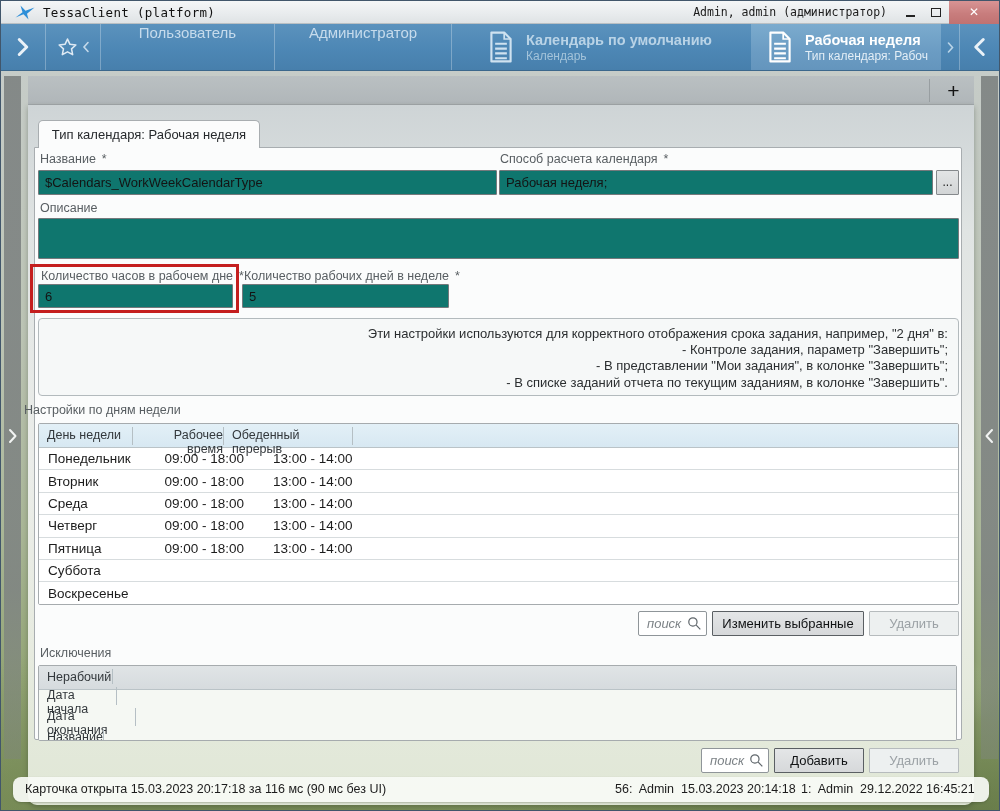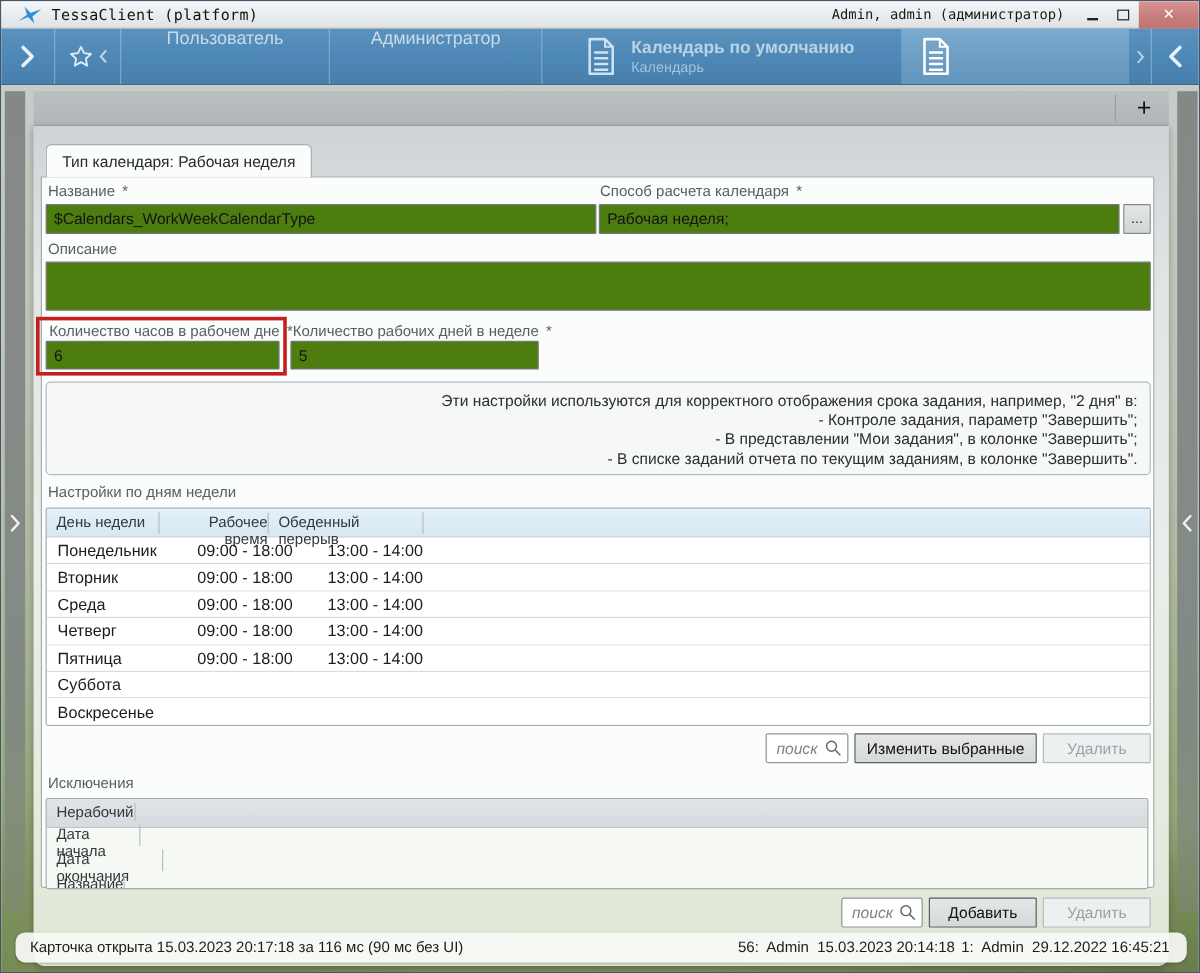--- a/index.html
+++ b/index.html
@@ -101,21 +101,21 @@
     font-size:13px; color:#26292c;
   }
   .form-panel {
     left:33px; top:146px; width:928px; height:593px;
     background:#fbfcfc; border:1px solid #a8adb0; border-radius:0 2px 2px 2px; z-index:2;
   }
 
   .fld-label { font-size:12.5px; color:#585e62; z-index:4; white-space:nowrap; }
   .fld-label .req { margin-left:6px; }
   .txt-input {
-    border:1px solid #75797c; background:#4d7c0f; font-family:"Liberation Sans",sans-serif;
+    border:1px solid #75797c; background:#0f766e; font-family:"Liberation Sans",sans-serif;
     font-size:13px; color:#141414; padding:0 6px; z-index:4; border-radius:1px;
   }
   textarea.txt-input { resize:none; padding:2px 6px; }
   .browse-btn {
     border:1px solid #85898c; background:linear-gradient(180deg,#e3e5e6,#d2d5d6);
     font-size:12px; color:#222; z-index:4; text-align:center; line-height:22px; border-radius:1px;
   }
   .highlight-red { border:3px solid #c41e1e; z-index:6; pointer-events:none; }
 
   .info-box {
@@ -227,20 +227,24 @@
         <span class="t2">Календарь</span>
       </div>
     </div>
 
     <div class="card-tab active" style="width:190px; padding-left:16px">
       <svg width="26" height="32" viewBox="0 0 24 30">
         <path d="M3 1.5 h12 l6 6 v21 h-18 z" fill="none" stroke="#ffffff" stroke-width="2" stroke-linejoin="round"></path>
         <path d="M15 1.5 v6 h6" fill="none" stroke="#ffffff" stroke-width="1.6"></path>
         <path d="M6.5 12 h11 M6.5 16.5 h11 M6.5 21 h11 M6.5 25.5 h11" stroke="#ffffff" stroke-width="2"></path>
       </svg>
+      <div class="texts" style="width:130px">
+        <span class="t1">Рабочая неделя</span>
+        <span class="t2">Тип календаря: Рабоч</span>
+      </div>
     </div>
 
     <div class="nav-zone" style="width:18px">
       <svg width="7" height="11" viewBox="0 0 7 11">
         <path d="M1.5 1 L5.5 5.5 L1.5 10" fill="none" stroke="#b9d4e8" stroke-width="1.6" stroke-linecap="round"></path>
       </svg>
     </div>
     <div class="nav-sep"></div>
     <div class="nav-zone" style="flex:1">
       <svg width="15" height="20" viewBox="0 0 12 16">
@@ -302,21 +306,21 @@
   <input class="txt-input abs" style="left: 241px; top: 283px; width: 207px; height: 24px;" value="5">
 
   <div class="info-box abs">
 
   <div class="info-line">Эти настройки используются для корректного отображения срока задания, например, "2 дня" в:</div>
       <div class="info-line">- Контроле задания, параметр "Завершить";</div>
       <div class="info-line">- В представлении "Мои задания", в колонке "Завершить";</div>
       <div class="info-line">- В списке заданий отчета по текущим заданиям, в колонке "Завершить".</div>
     </div>
 
-  <div class="section-title abs" style="left:39px; top:402px">Настройки по дням недели</div>
+  <div class="section-title abs" style="left:23px; top:402px">Настройки по дням недели</div>
 
   <div class="tbl tbl1 abs" style="left:37px; top:422px; width:921px; height:182px">
     <div class="tbl-head">
       <div class="hc c1">День недели</div>
       <div class="hc c2">Рабочее время</div>
       <div class="hc c3">Обеденный перерыв</div>
       <div class="hc hfill"></div>
     </div>
     <div>
 

